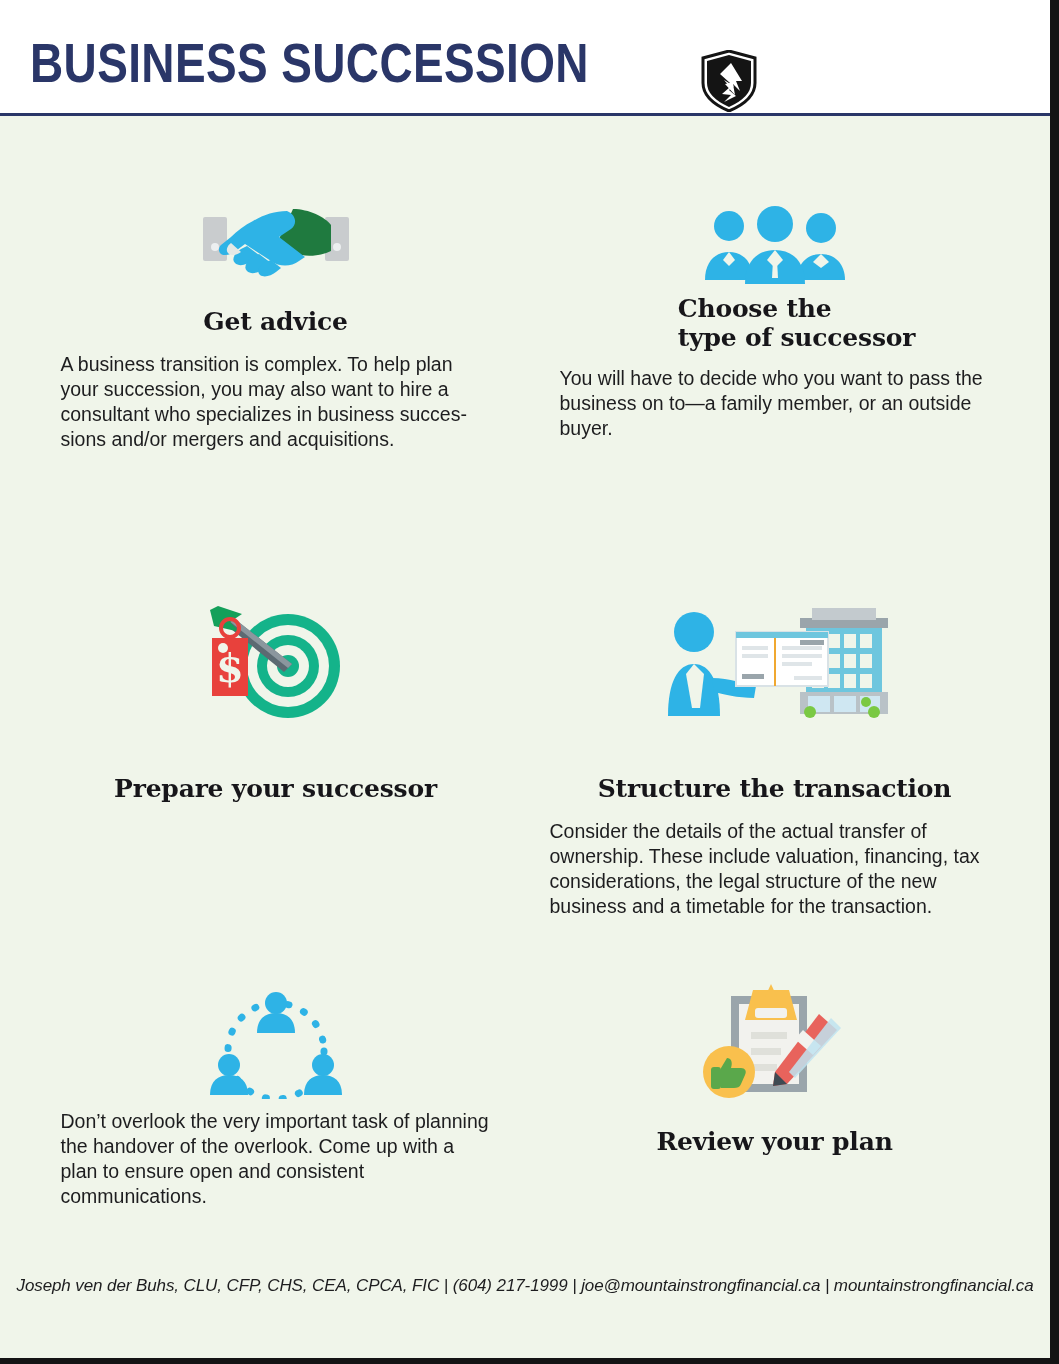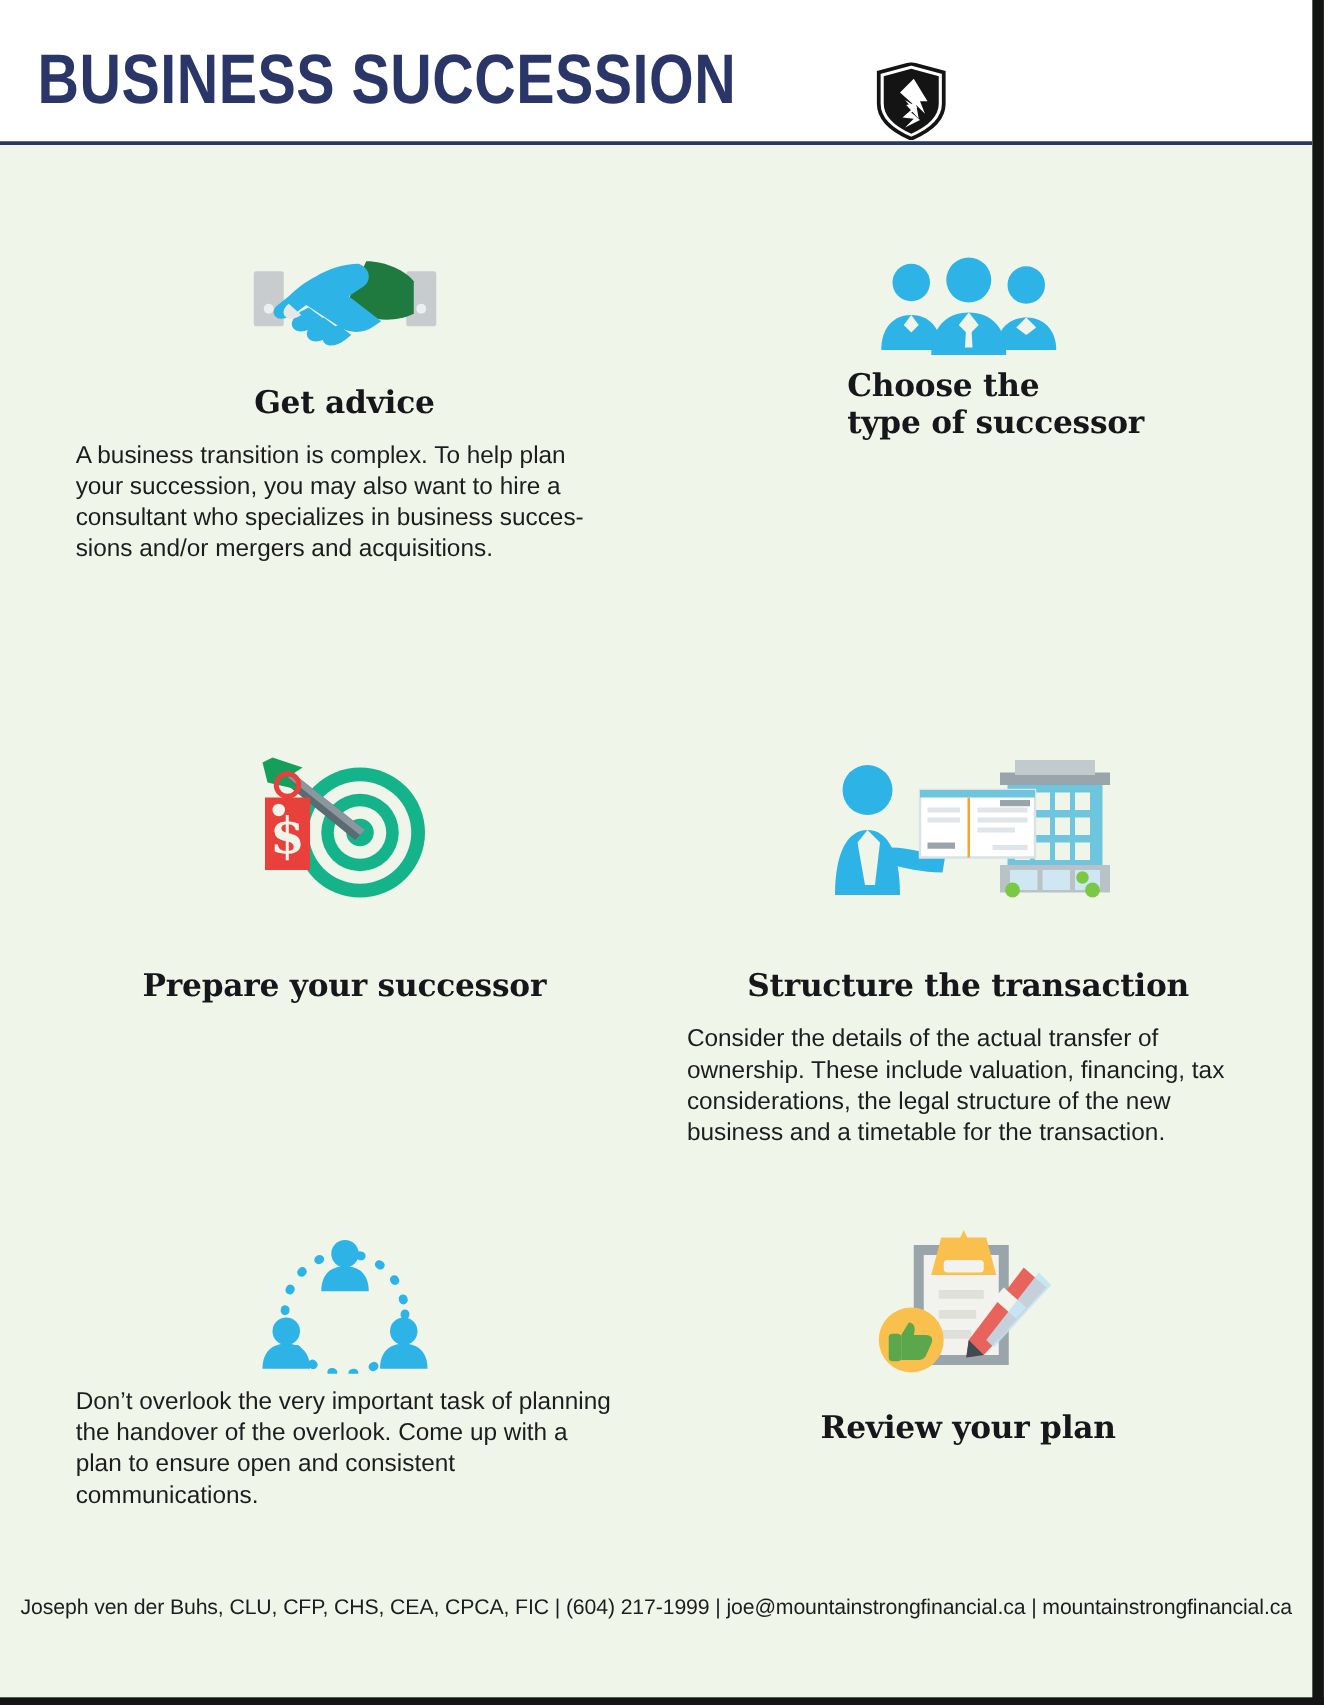--- a/index.html
+++ b/index.html
@@ -117,20 +117,21 @@
   .footer {
     position: absolute;
     left: 0;
     right: 0;
     bottom: 62px;
     text-align: center;
     font-family: "Liberation Sans Narrow", "Liberation Sans", sans-serif;
     font-size: 17px;
     color: #1d1d1f;
     letter-spacing: -0.1px;
+    font-style: italic;
   }
 </style>
 </head>
 <body>
 
 <div class="page">
 
   <div class="header">
     <div class="header-title">BUSINESS SUCCESSION</div>
 
@@ -179,20 +180,21 @@
             <path d="M126 50 L118 58 L126 64 L134 58 Z" fill="#f0f5ea"></path>
 
             <circle cx="80" cy="20" r="18" fill="#2eb3e6"></circle>
             <path d="M50 80 C50 58 62 46 80 46 C98 46 110 58 110 80 Z" fill="#2eb3e6"></path>
             <path d="M80 46 L72 56 L80 64 L88 56 Z" fill="#f0f5ea"></path>
             <path d="M78 56 L82 56 L83 74 L77 74 Z" fill="#f0f5ea"></path>
           </svg>
         </div>
         <h2 class="card-title" style="white-space:pre-line">Choose the
 type of successor</h2>
+        <p class="card-body">You will have to decide who you want to pass the business on to—a family member, or an outside buyer.</p>
       </div>
 
       <div class="cell cell-prepare">
         <div class="icon-wrap">
           <svg viewBox="0 0 160 120" width="160" height="120" aria-hidden="true">
             <circle cx="92" cy="62" r="52" fill="#14b38a"></circle>
             <circle cx="92" cy="62" r="41" fill="#f0f5ea"></circle>
             <circle cx="92" cy="62" r="31" fill="#14b38a"></circle>
             <circle cx="92" cy="62" r="21" fill="#f0f5ea"></circle>
             <circle cx="92" cy="62" r="11" fill="#14b38a"></circle>

